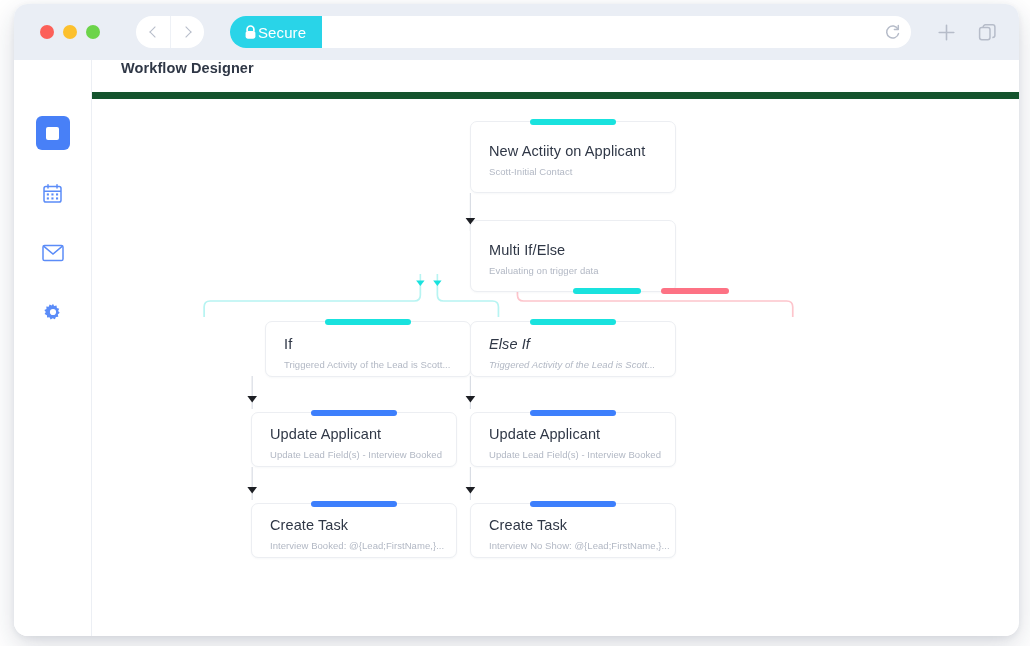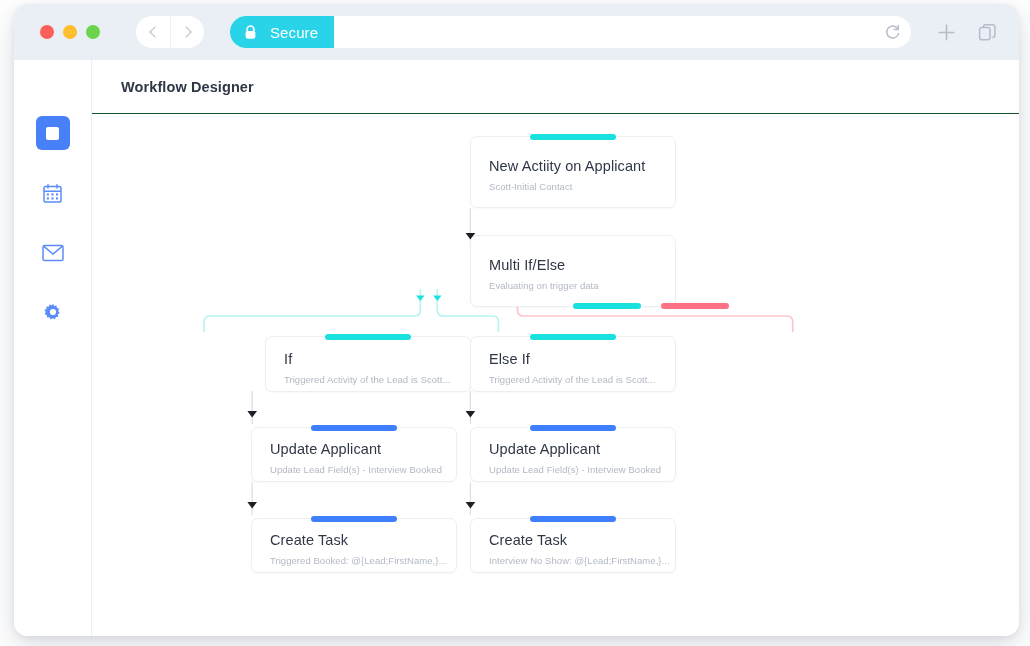--- a/index.html
+++ b/index.html
@@ -65,21 +65,21 @@
     flex: 1;
     margin-left: 26px;
     height: 32px;
     background: #ffffff;
     border-radius: 16px;
     display: flex;
     align-items: center;
     overflow: hidden;
   }
   .secure-badge {
-    display: flex; align-items: center; gap: 13px;
+    display: flex; align-items: center; gap: 1px;
     height: 32px;
     background: #29d4e8;
     padding: 0 16px 0 14px;
     color: #ffffff;
     font-size: 15px;
     letter-spacing: .1px;
     cursor: pointer;
   }
   .lock-icon { display: block; }
   .url-text {
@@ -117,24 +117,24 @@
     cursor: pointer;
   }
   .side-item.active {
     background: #4880f7;
     border-radius: 6px;
   }
   .active-sq { width: 13px; height: 13px; background: #ffffff; border-radius: 2px; }
 
   .content { flex: 1; position: relative; }
   .page-header {
-    height: 54px;
-    display: flex; align-items: center;
+    height: 39px;
+    display: flex; 
     padding-left: 29px;
-    border-bottom: 1px solid #14532d;
+    border-bottom: 7px solid #14532d;
   }
   .page-title {
     font-size: 14.5px;
     font-weight: bold;
     color: #2f3746;
     letter-spacing: .1px;
   }
 
   .canvas { position: relative; width: 100%; height: 522px; overflow: hidden; }
 
@@ -329,21 +329,21 @@
         <div class="node" style="left:173px; top:222px; width:206px; height:56px;">
           <span class="node-bar top" style="background:#19e2de;"></span>
           <div class="node-inner" style="padding-top:14px;">
             <div class="node-title">If</div>
             <div class="node-sub">Triggered Activity of the Lead is Scott...</div>
           </div>
         </div>
 
         <div class="node" style="left:378px; top:222px; width:206px; height:56px;">
           <span class="node-bar top" style="background:#19e2de;"></span>
-          <div class="node-inner" style="padding-top:14px;">
+          <div class="node-inner" style="padding-top:14px;font-style:italic;">
             <div class="node-title">Else If</div>
             <div class="node-sub">Triggered Activity of the Lead is Scott...</div>
           </div>
         </div>
 
 
         <div class="node" style="left:159px; top:313px; width:206px; height:55px;">
           <span class="node-bar top" style="background:#3d7ffc;"></span>
           <div class="node-inner" style="padding-top:13px;">
             <div class="node-title">Update Applicant</div>
@@ -356,21 +356,21 @@
           <div class="node-inner" style="padding-top:13px;">
             <div class="node-title">Update Applicant</div>
             <div class="node-sub">Update Lead Field(s) - Interview Booked</div>
           </div>
         </div>
 
         <div class="node" style="left:159px; top:404px; width:206px; height:55px;">
           <span class="node-bar top" style="background:#3d7ffc;"></span>
           <div class="node-inner" style="padding-top:13px;">
             <div class="node-title">Create Task</div>
-            <div class="node-sub">Triggered Booked: @{Lead;FirstName,}...</div>
+            <div class="node-sub">Interview Booked: @{Lead;FirstName,}...</div>
           </div>
         </div>
 
         <div class="node" style="left:378px; top:404px; width:206px; height:55px;">
           <span class="node-bar top" style="background:#3d7ffc;"></span>
           <div class="node-inner" style="padding-top:13px;">
             <div class="node-title">Create Task</div>
             <div class="node-sub">Interview No Show: @{Lead;FirstName,}...</div>
           </div>
         </div>

